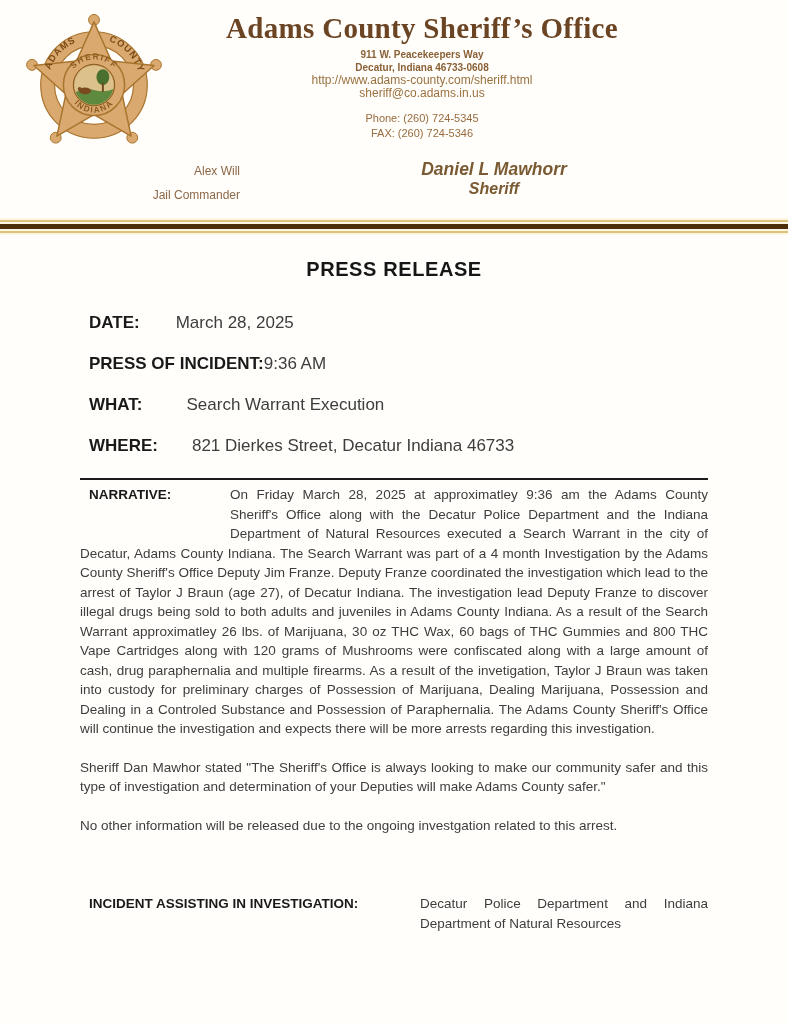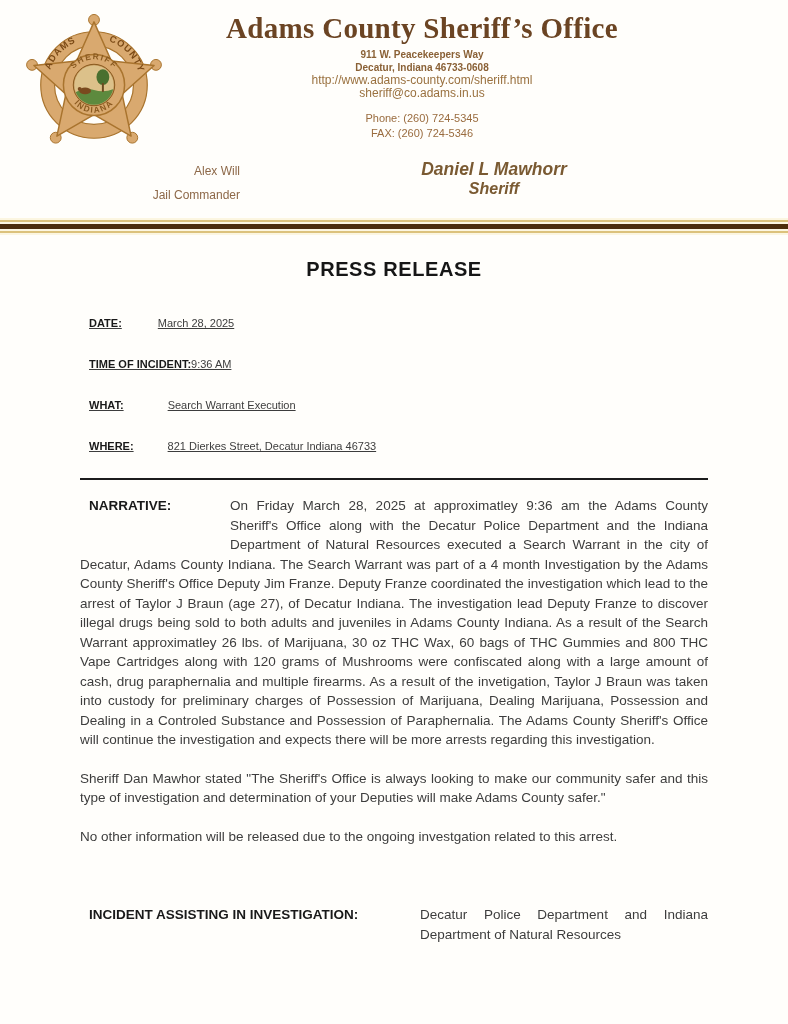--- a/index.html
+++ b/index.html
@@ -43,30 +43,30 @@
   .rule-band .dk{height:5px;background:#4c2d0c;}
   .rule-band .c2{height:2px;background:#fcf6e1;}
   .rule-band .g2{height:2px;background:#dcc27c;}
   
   .doc-body{position:absolute;top:252px;left:80px;right:80px;color:#3d3d3d;}
   .pr-heading{
     margin:6px 0 0 0;text-align:center;
     font-size:20px;font-weight:bold;color:#161616;letter-spacing:0.6px;
   }
   .fields{margin-top:33px;}
-  .field-row{margin-bottom:23px;font-size:11px;line-height:18px;padding-left:9px;text-decoration:underline;}
+  .field-row{margin-bottom:23px;font-size:17px;line-height:18px;padding-left:9px;}
   .field-label{font-weight:bold;color:#191919;}
   .field-value{color:#3d3d3d;}
   .field-row:nth-child(1) .field-value{margin-left:36px;}
   .field-row:nth-child(2) .field-value{}
   .field-row:nth-child(3) .field-value{margin-left:44px;}
   .field-row:nth-child(4) .field-value{margin-left:34px;}
   .black-rule{border:none;border-top:2px solid #1c1c1c;margin:0;}
   .narrative{
-    margin-top:16px;font-size:13.5px;line-height:19.5px;
+    margin-top:5px;font-size:13.5px;line-height:19.5px;
     text-align:justify;color:#3d3d3d;
   }
   .nar-label{
     float:left;width:141px;height:40px;padding-left:9px;
     font-weight:bold;color:#191919;
   }
   .para{margin:19px 0 0 0;font-size:13.5px;line-height:19.5px;text-align:justify;color:#3d3d3d;}
   .agencies{margin-top:59px;display:flex;align-items:flex-start;}
   .agencies-label{
     flex:none;width:340px;padding-left:9px;box-sizing:border-box;
@@ -163,21 +163,21 @@
   </div>
 
   <div class="doc-body">
     <h2 class="pr-heading">PRESS RELEASE</h2>
 
     <div class="fields">
       <div class="field-row">
         <span class="field-label">DATE:</span><span class="field-value">March 28, 2025</span>
       </div>
       <div class="field-row">
-        <span class="field-label">TIME OF INCIDENT:</span><span class="field-value">9:36 AM</span>
+        <span class="field-label">PRESS OF INCIDENT:</span><span class="field-value">9:36 AM</span>
       </div>
       <div class="field-row">
         <span class="field-label">WHAT:</span><span class="field-value">Search Warrant Execution</span>
       </div>
       <div class="field-row">
         <span class="field-label">WHERE:</span><span class="field-value">821 Dierkes Street, Decatur Indiana 46733</span>
       </div>
     </div>
 
     <hr class="black-rule">

